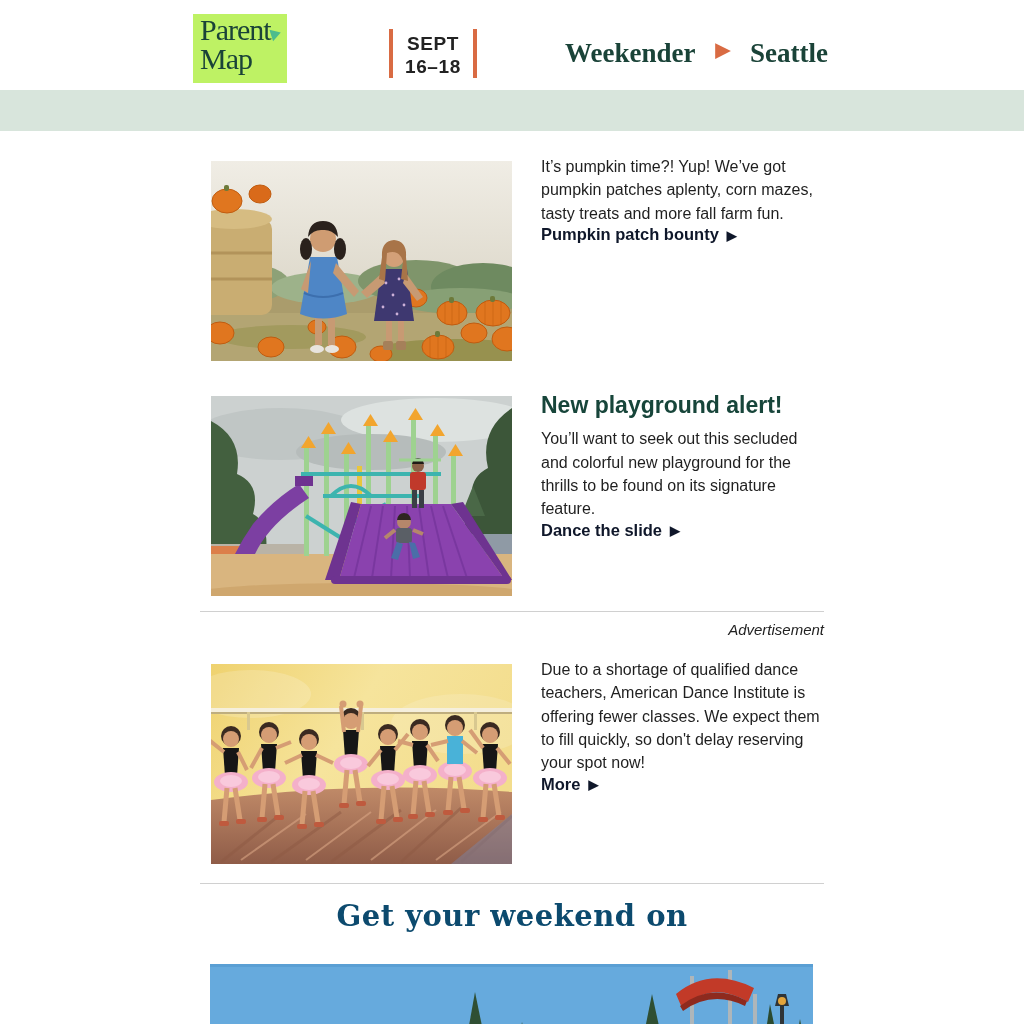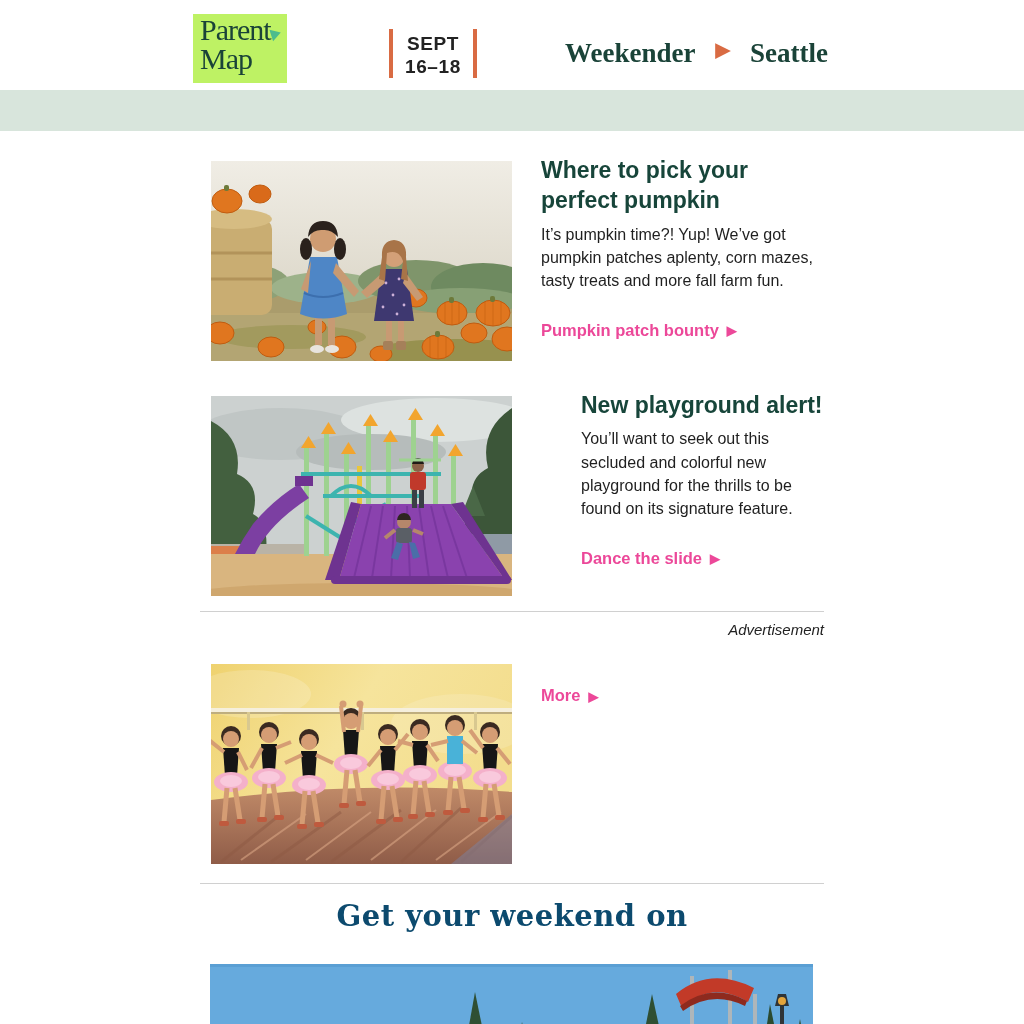--- a/index.html
+++ b/index.html
@@ -30,35 +30,35 @@
     letter-spacing:0.6px; color:#222222; white-space:pre-line;text-align:center;
   }
   .edition {
     position:absolute; top:38px; right:196px; display:flex; align-items:flex-start; gap:20px;
     font-family:"Liberation Serif", serif; font-weight:bold; font-size:27px; color:#1a4338;
   }
   .edition-arrow { color:#d96b43; font-size:19px; line-height:1; padding-top:2px; }
   
   main { position:absolute; top:155px; left:200px; width:624px; }
   .article { display:flex; }
-  .article + .article, .gap29 { margin-top:29px;gap:40px; }
+  .article + .article, .gap29 { margin-top:29px; }
   .photo-wrap {
     width:301px; height:200px; flex:none; margin-left:11px; margin-top:6px;
     overflow:hidden; cursor:pointer; background:#eee;
   }
   .photo-wrap svg { display:block; }
   .article-text { margin-left:29px; width:283px; }
   .article-title {
     font-size:23px; font-weight:bold; line-height:1.32; color:#17453a;
     margin-bottom:7px; cursor:pointer;
   }
   .article-body { font-size:16px; line-height:1.46; color:#1f1f1f; }
   .article-link {
-    display:inline-flex; align-items:center; gap:8px; margin-top:28px;
-    font-size:16.5px; font-weight:bold; color:#ec4899; text-decoration:none; cursor:pointer;
+    display:inline-flex; align-items:center; gap:8px; margin-top:0;
+    font-size:16.5px; font-weight:bold; color:#0f172a; text-decoration:none; cursor:pointer;
   }
   .link-arrow { font-size:13px; line-height:1; padding-top:1px; }
   .divider { border:none; border-top:1px solid #d0d0d0; height:0; width:624px; }
   .div1 { margin-top:15px; }
   .div2 { margin-top:19px; }
   .ad-label {
     margin-top:9px; text-align:right; font-style:italic; font-size:15px; color:#222222;
   }
   .ad-article { margin-top:20px; }
   .weekend-heading {
@@ -181,21 +181,20 @@
                 <circle cx="186" cy="153" r="1.4"></circle>
               </g>
             <path d="M171 112 L150 131 L156 137 L174 122 Z" fill="#c79a73"></path>
             <path d="M195 112 L212 136 L206 140 L192 122 Z" fill="#c79a73"></path>
             <circle cx="183" cy="95" r="11" fill="#d3a078"></circle>
             <path d="M171 96 Q170 80 183 79 Q196 80 195 96 L197 120 L190 118 L192 100 Q188 88 176 92 L174 120 L168 118 Z" fill="#a87448"></path>
           </g>
         </svg>
       </div>
       <div class="article-text">
-        <div class="article-title">Where to pick your perfect pumpkin</div>
         <div class="article-body">It’s pumpkin time?! Yup! We’ve got pumpkin patches aplenty, corn mazes, tasty treats and more fall farm fun.</div>
         <a class="article-link">
           <span>Pumpkin patch bounty</span>
           <span class="link-arrow">▶</span>
         </a>
       </div>
     </div>
 
     <div class="article">
       <div class="photo-wrap">
@@ -385,20 +384,21 @@
               <path d="M251 77 L266 89"></path>
             </g>
           <use href="#dancer" x="279" y="70"></use>
           <g stroke="#d59d74" stroke-width="4">
               <path d="M272 84 L259 66"></path>
               <path d="M286 84 L299 100"></path>
             </g>
         </svg>
       </div>
       <div class="article-text">
+        <div class="article-body">Due to a shortage of qualified dance teachers, American Dance Institute is offering fewer classes. We expect them to fill quickly, so don't delay reserving your spot now!</div>
         <a class="article-link">
           <span>More</span>
           <span class="link-arrow">▶</span>
         </a>
       </div>
     </div>
 
     <hr class="divider div2">
 
     <div class="weekend-heading">Get your weekend on</div>

